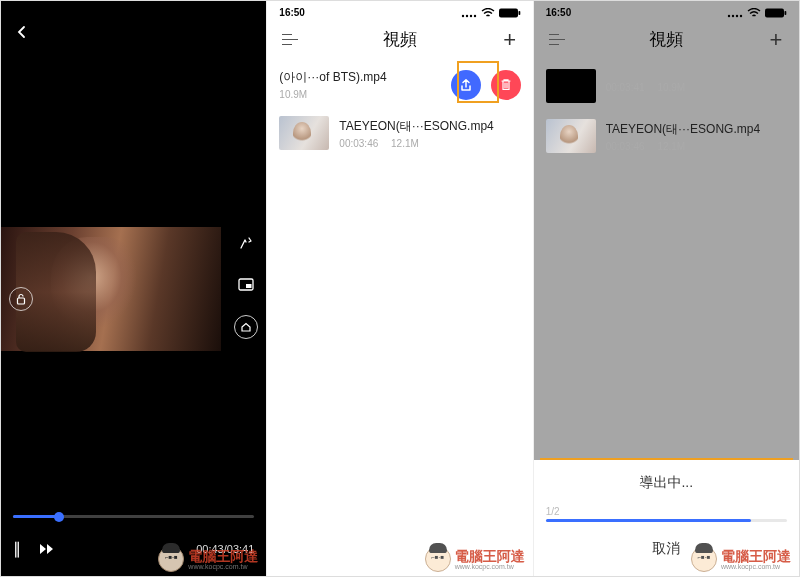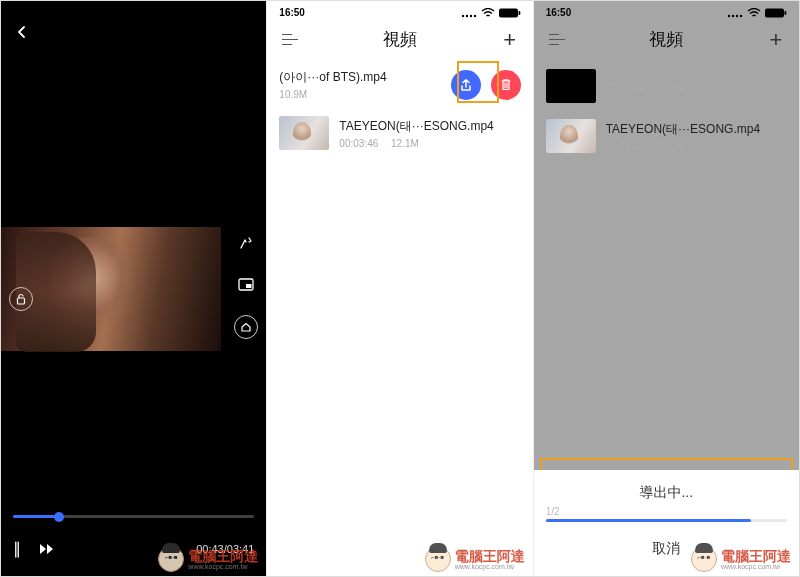--- a/index.html
+++ b/index.html
@@ -48,21 +48,21 @@
 .lock-ctrl { position:absolute; left:8px; top:286px; width:24px; height:24px; border:1.5px solid rgba(255,255,255,0.7); border-radius:50%; display:flex; align-items:center; justify-content:center; z-index:2; }
 .progress-bar { position:absolute; bottom:58px; left:12px; right:12px; height:3px; background:rgba(255,255,255,0.25); border-radius:2px; z-index:2; }
 .progress-fill { position:absolute; left:0; top:0; height:100%; width:19%; background:#3a6fff; border-radius:2px; }
 .progress-thumb { position:absolute; left:19%; top:50%; width:10px; height:10px; background:#3a6fff; border-radius:50%; transform:translate(-50%,-50%); }
 .player-controls { position:absolute; bottom:18px; left:12px; right:12px; display:flex; align-items:center; gap:20px; z-index:2; font-size:11px; }
 .player-controls .time { margin-left:auto; font-size:11px; color:#ddd; }
 .play-pause { font-size:16px; letter-spacing:-2px; }
 .next-btn { font-size:14px; }
 
 .export-dialog { position:absolute; bottom:0; left:0; right:0; background:#fff; z-index:4; padding:14px 12px 18px; }
-.export-title { text-align:center; font-size:14px; color:#333; margin-bottom:4px; }
+.export-title { text-align:center; font-size:14px; color:#333; margin-bottom:14px; }
 .export-count { font-size:10px; color:#bbb; margin-bottom:2px; }
 .export-progress { height:3px; background:#e8e8e8; border-radius:2px; margin-bottom:18px; position:relative; }
 .export-progress-fill { position:absolute; left:0; top:0; bottom:0; width:85%; background:#3a6fff; border-radius:2px; }
 .export-cancel { text-align:center; font-size:14px; color:#333; }
 .watermark { position:absolute; bottom:4px; right:8px; z-index:5; display:flex; align-items:center; gap:4px; opacity:0.85; }
 .wm-face { width:26px; height:26px; border-radius:50%; background:#fce8d0; border:1px solid #c0a080; position:relative; }
 .wm-face::before { content:''; position:absolute; top:-4px; left:3px; right:3px; height:10px; background:#333; border-radius:10px 10px 4px 4px; }
 .wm-face::after { content:'⌐■-■'; position:absolute; top:7px; left:0; right:0; font-size:6px; text-align:center; color:#333; }
 .wm-text { display:flex; flex-direction:column; line-height:1; }
 .wm-text-main { font-size:14px; font-weight:bold; color:#d04028; }

